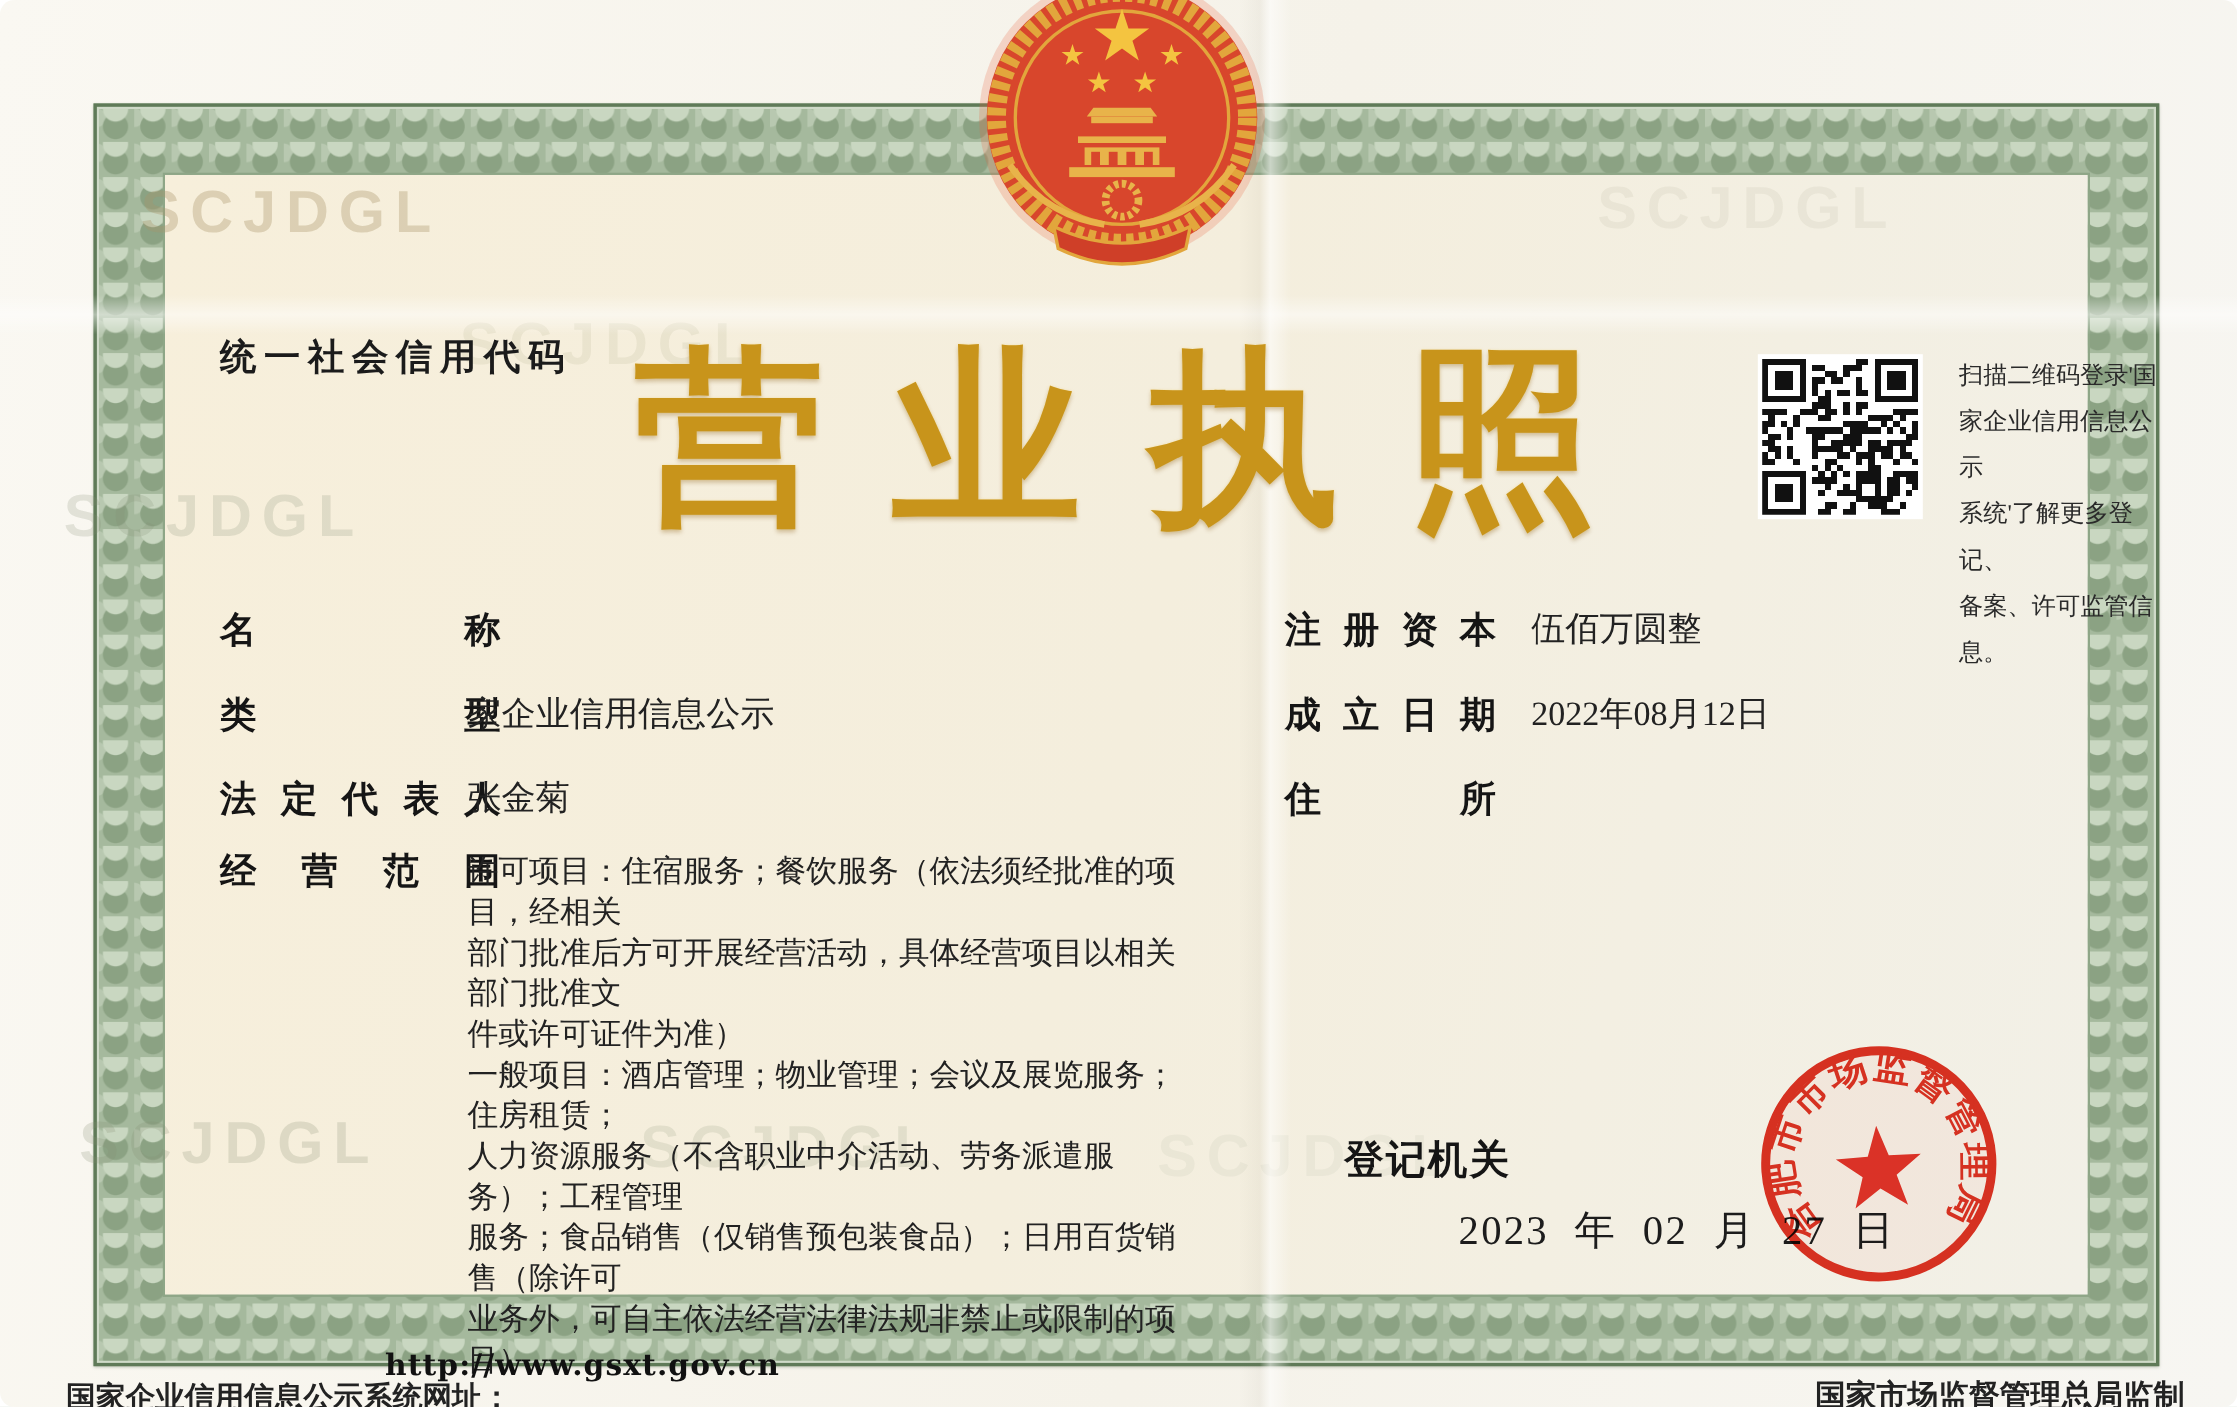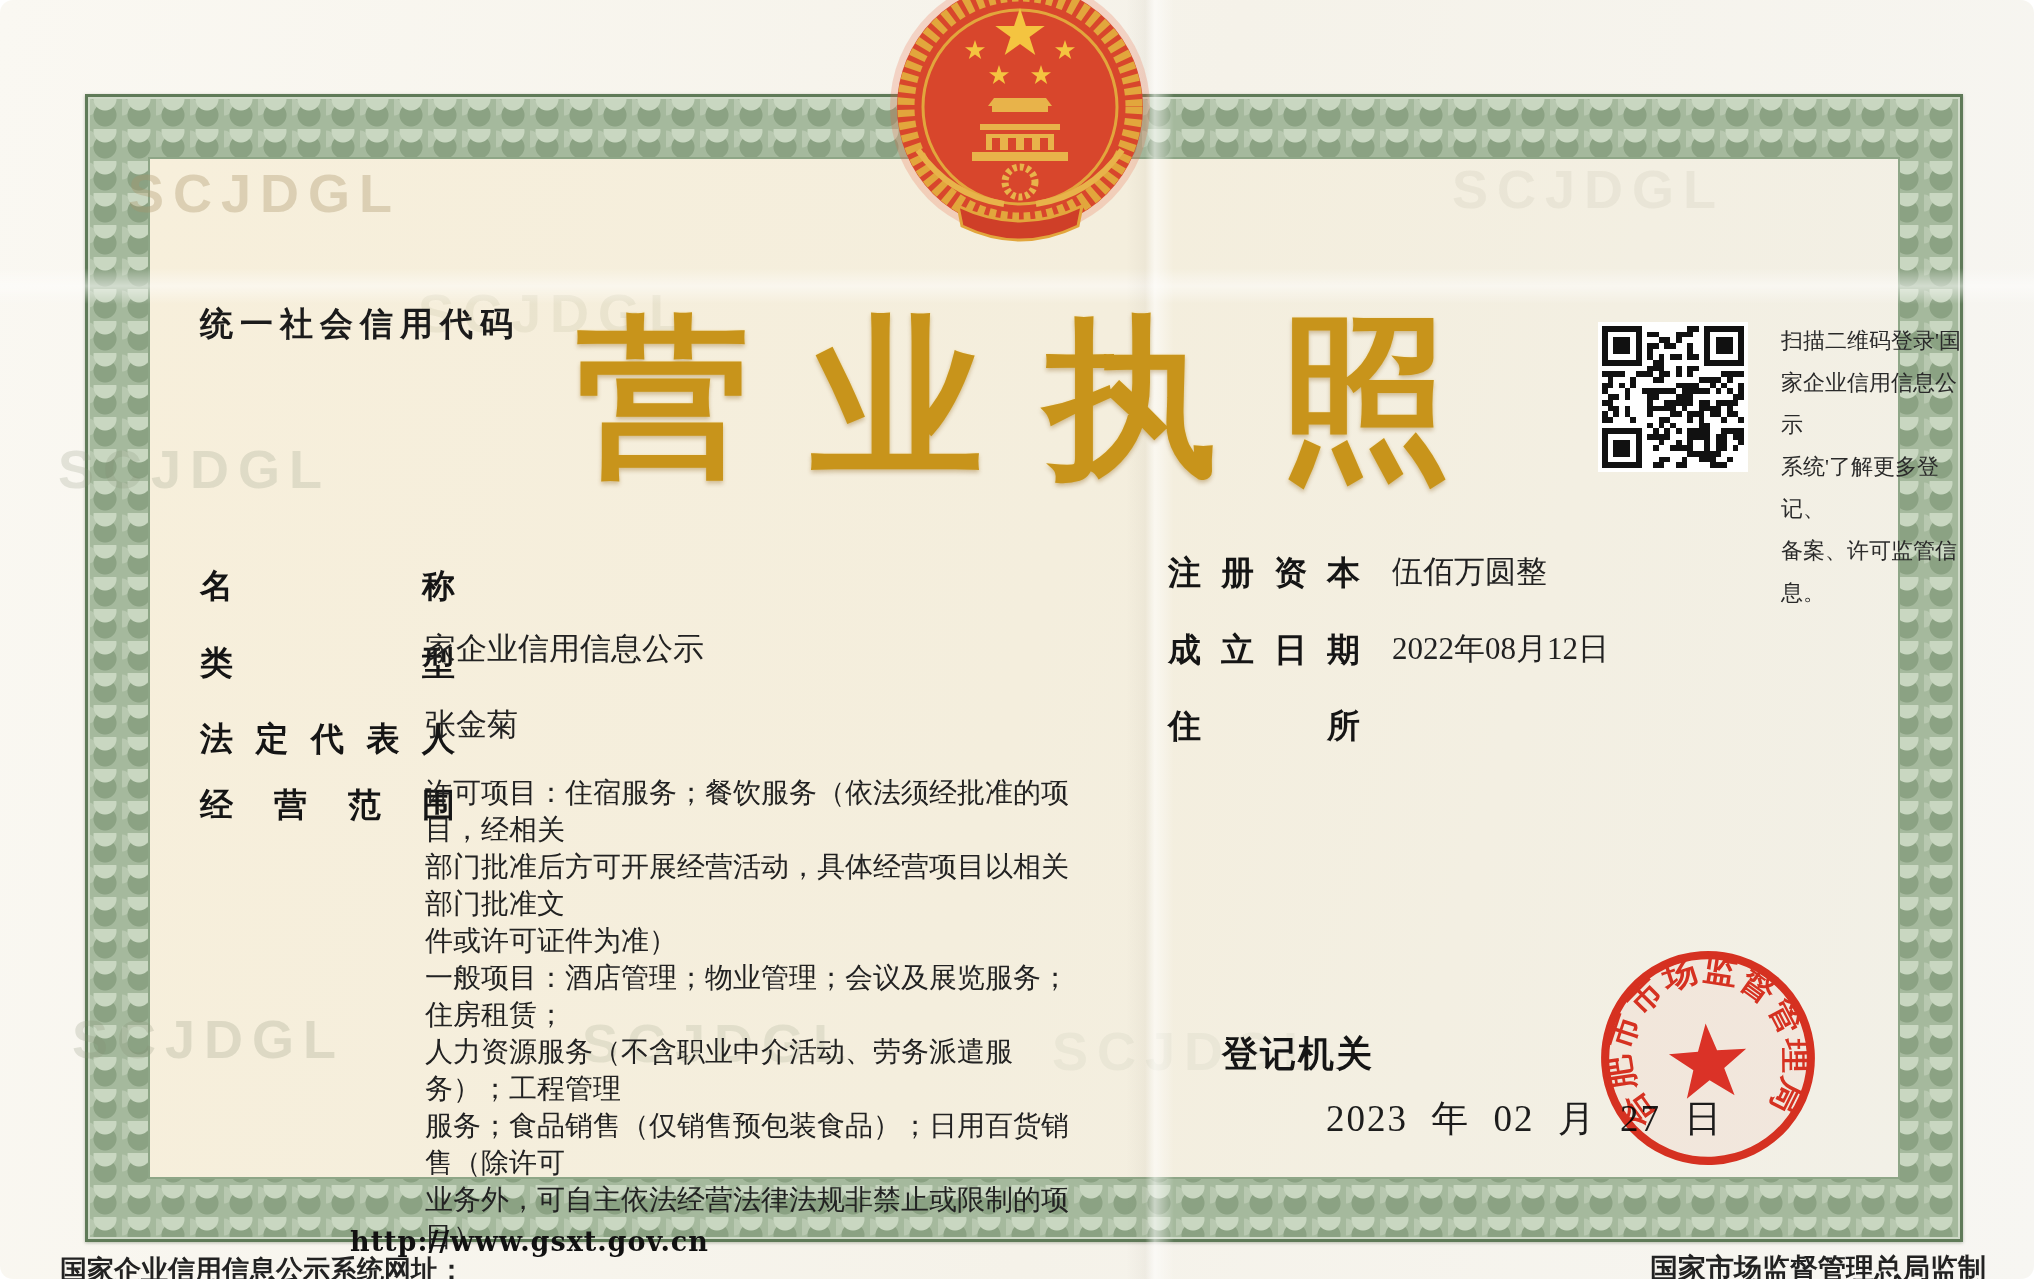--- a/index.html
+++ b/index.html
@@ -53,21 +53,21 @@
   
   .qr{position:absolute;left:1598px;top:322px;width:150px;height:150px;background:#fff;padding:4px;box-sizing:border-box;}
   .qr svg{display:block;width:100%;height:100%;}
   .qr-caption{position:absolute;left:1748px;top:320px;width:185px;font-size:22px;line-height:42px;
     white-space:pre-line;font-family:"Liberation Serif",serif;color:#2a2a2a;padding-left:33px;}
   
   .row-label{position:absolute;font-size:33px;font-weight:bold;color:#151515;
     text-align:justify;text-align-last:justify;}
   .row-value{position:absolute;font-size:31px;color:#222;font-family:"Liberation Serif",serif;}
   .ml{white-space:pre-line;}
-  .lab-l{left:200px;width:255px;margin-top:13px;}
+  .lab-l{left:200px;width:255px;}
   .val-l{left:425px;}
   .lab-r{left:1168px;width:192px;}
   .val-r{left:1392px;}
   .y1{top:551px;}.y2{top:628px;}.y3{top:704px;}.y4{top:770px;}
   .scope-val{top:774px;width:668px;font-size:28px;line-height:37px;}
   .addr-val{top:706px;width:512px;line-height:45px;}
   
   .reg-label{position:absolute;left:1222px;top:1030px;width:150px;font-size:36px;font-weight:bold;
     text-align:justify;text-align-last:justify;color:#151515;}
   .reg-date{position:absolute;left:1326px;top:1094px;font-size:37px;letter-spacing:2px;word-spacing:12px;

